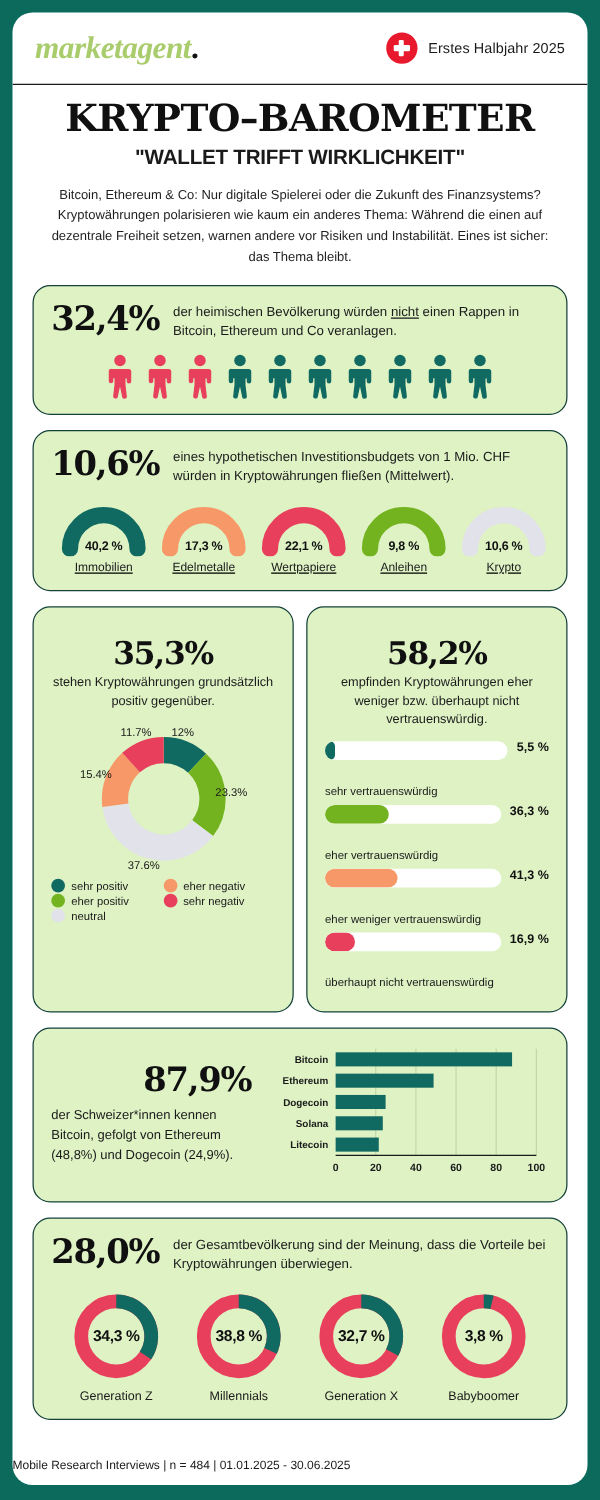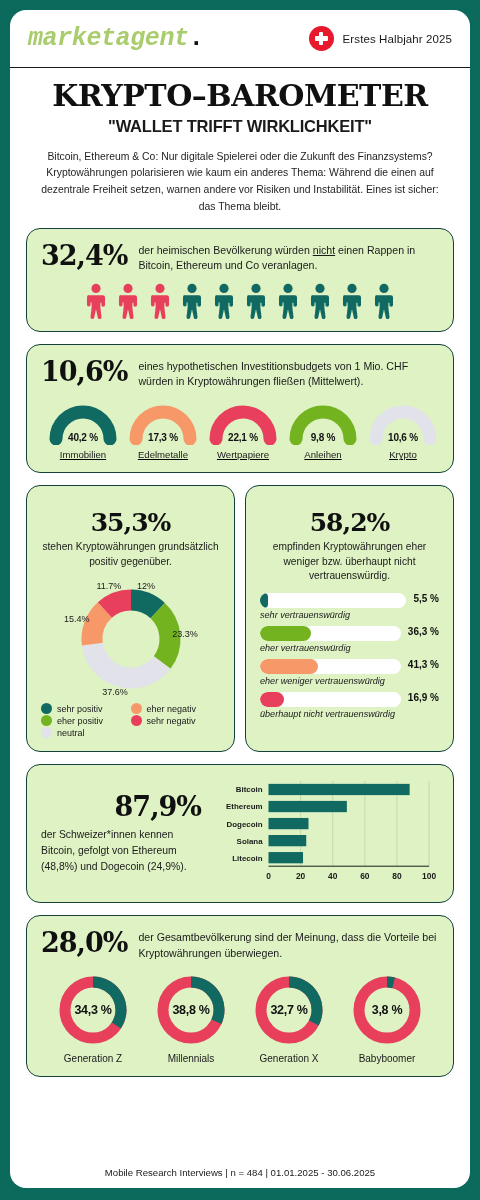--- a/index.html
+++ b/index.html
@@ -26,21 +26,21 @@
 
   
   .hdr {
     height: 58px;
     display: flex; align-items: center;
     padding: 0 18px;
     border-bottom: 1.5px solid #1A1A1A;
     flex: 0 0 auto;
   }
   .logo {
-    font-family: Liberation Mono, monospace;
+    font-family: Liberation Serif, serif;
     font-weight: 700; font-style: italic;
     font-size: 25px; color: #A9CC6C;
     letter-spacing: -0.4px;
   }
   .logo .dot { color: #111; font-style: normal; }
   .hdr-right {
     margin-left: auto; display: flex; align-items: center; gap: 9px;
   }
   .swiss {
     width: 25px; height: 25px; border-radius: 50%;
@@ -123,42 +123,42 @@
   
   .tbars { margin-top: 9px; }
   .tbar { margin-bottom: 6px; }
   .tbrow { display: flex; align-items: flex-start; gap: 7px; }
   .track {
     position: relative; flex: 1 1 auto; height: 15px;
     background: #FFFFFF; border-radius: 8px; overflow: hidden;
   }
   .fill { position: absolute; left: 0; top: 0; height: 100%; border-radius: 8px; }
   .tval { font-size: 10px; font-weight: 700; color: #101010; flex: 0 0 auto; white-space: nowrap; }
-  .tlab { font-size: 9.1px; color: #1A1A1A; margin-top: 2px; font-style: italic; }
+  .tlab { font-size: 9.1px; color: #1A1A1A; margin-top: 20px; }
 
   
   .coinrow { display: flex; gap: 10px; align-items: center; }
   .coinleft { width: 160px; flex: 0 0 auto; }
   .coinleft .bignum { font-size: 27px; text-align: right; }
   .coinleft .sub { margin-top: 7px; font-size: 10.4px; line-height: 1.5; color: #1A1A1A; }
   .coinchart { flex: 1 1 auto; }
 
   
   .gens { display: flex; justify-content: space-between; margin-top: 11px; padding: 0 4px; }
   .gen { text-align: center; width: 96px; }
   .gen .gwrap { position: relative; width: 76px; height: 76px; margin: 0 auto; }
   .gen .gpct {
     position: absolute; inset: 0; display: flex; align-items: center; justify-content: center;
     font-size: 12.5px; font-weight: 700; color: #101010; letter-spacing: -0.3px;
   }
   .gen .gname { margin-top: 5px; font-size: 10px; color: #1A1A1A; }
 
   
   .foot {
-    text-align: center; font-size: 9.6px; color: #1A1A1A;
+    font-size: 9.6px; color: #1A1A1A;
     padding: 11px 0 10px; flex: 0 0 auto;
   }
 </style>
 </head>
 <body>
 
 <div class="page">
   <div class="sheet">
 
     <div class="hdr">

